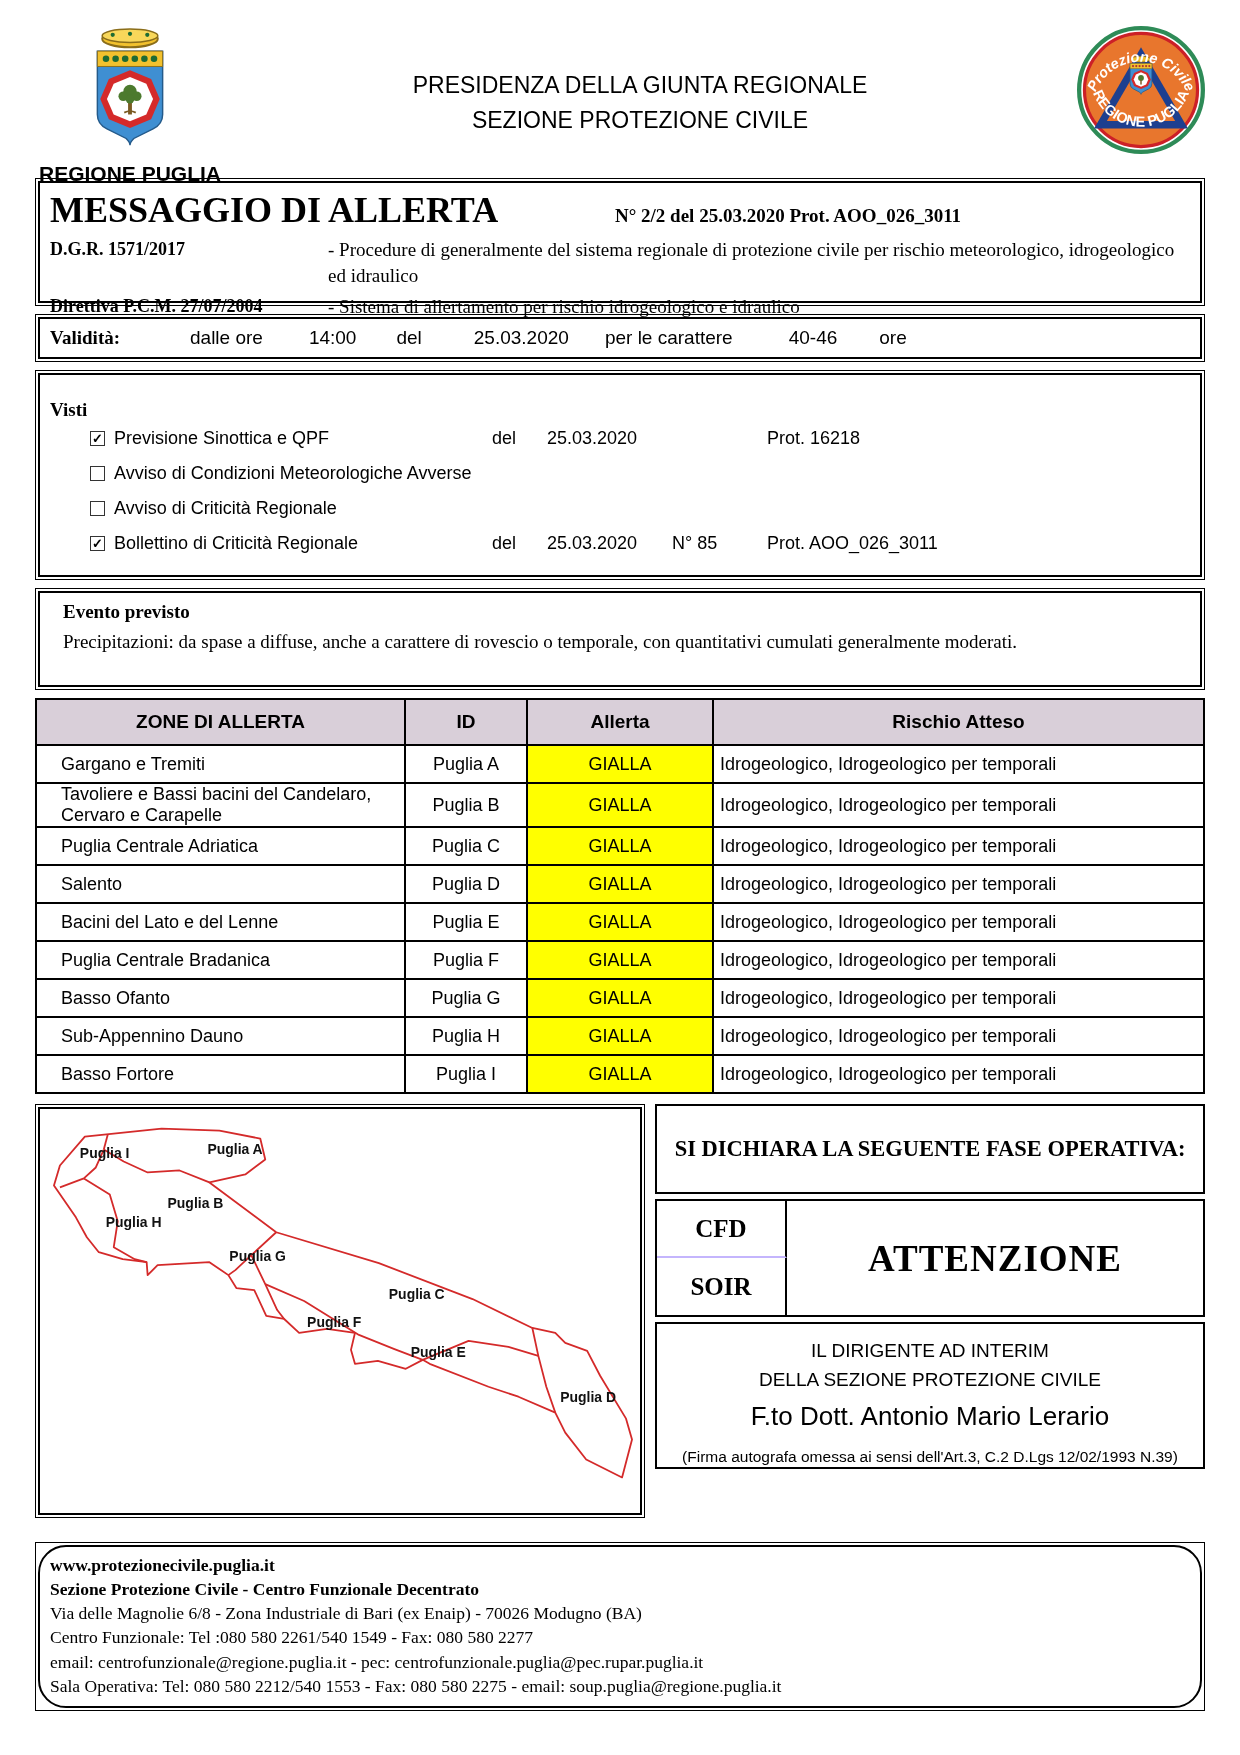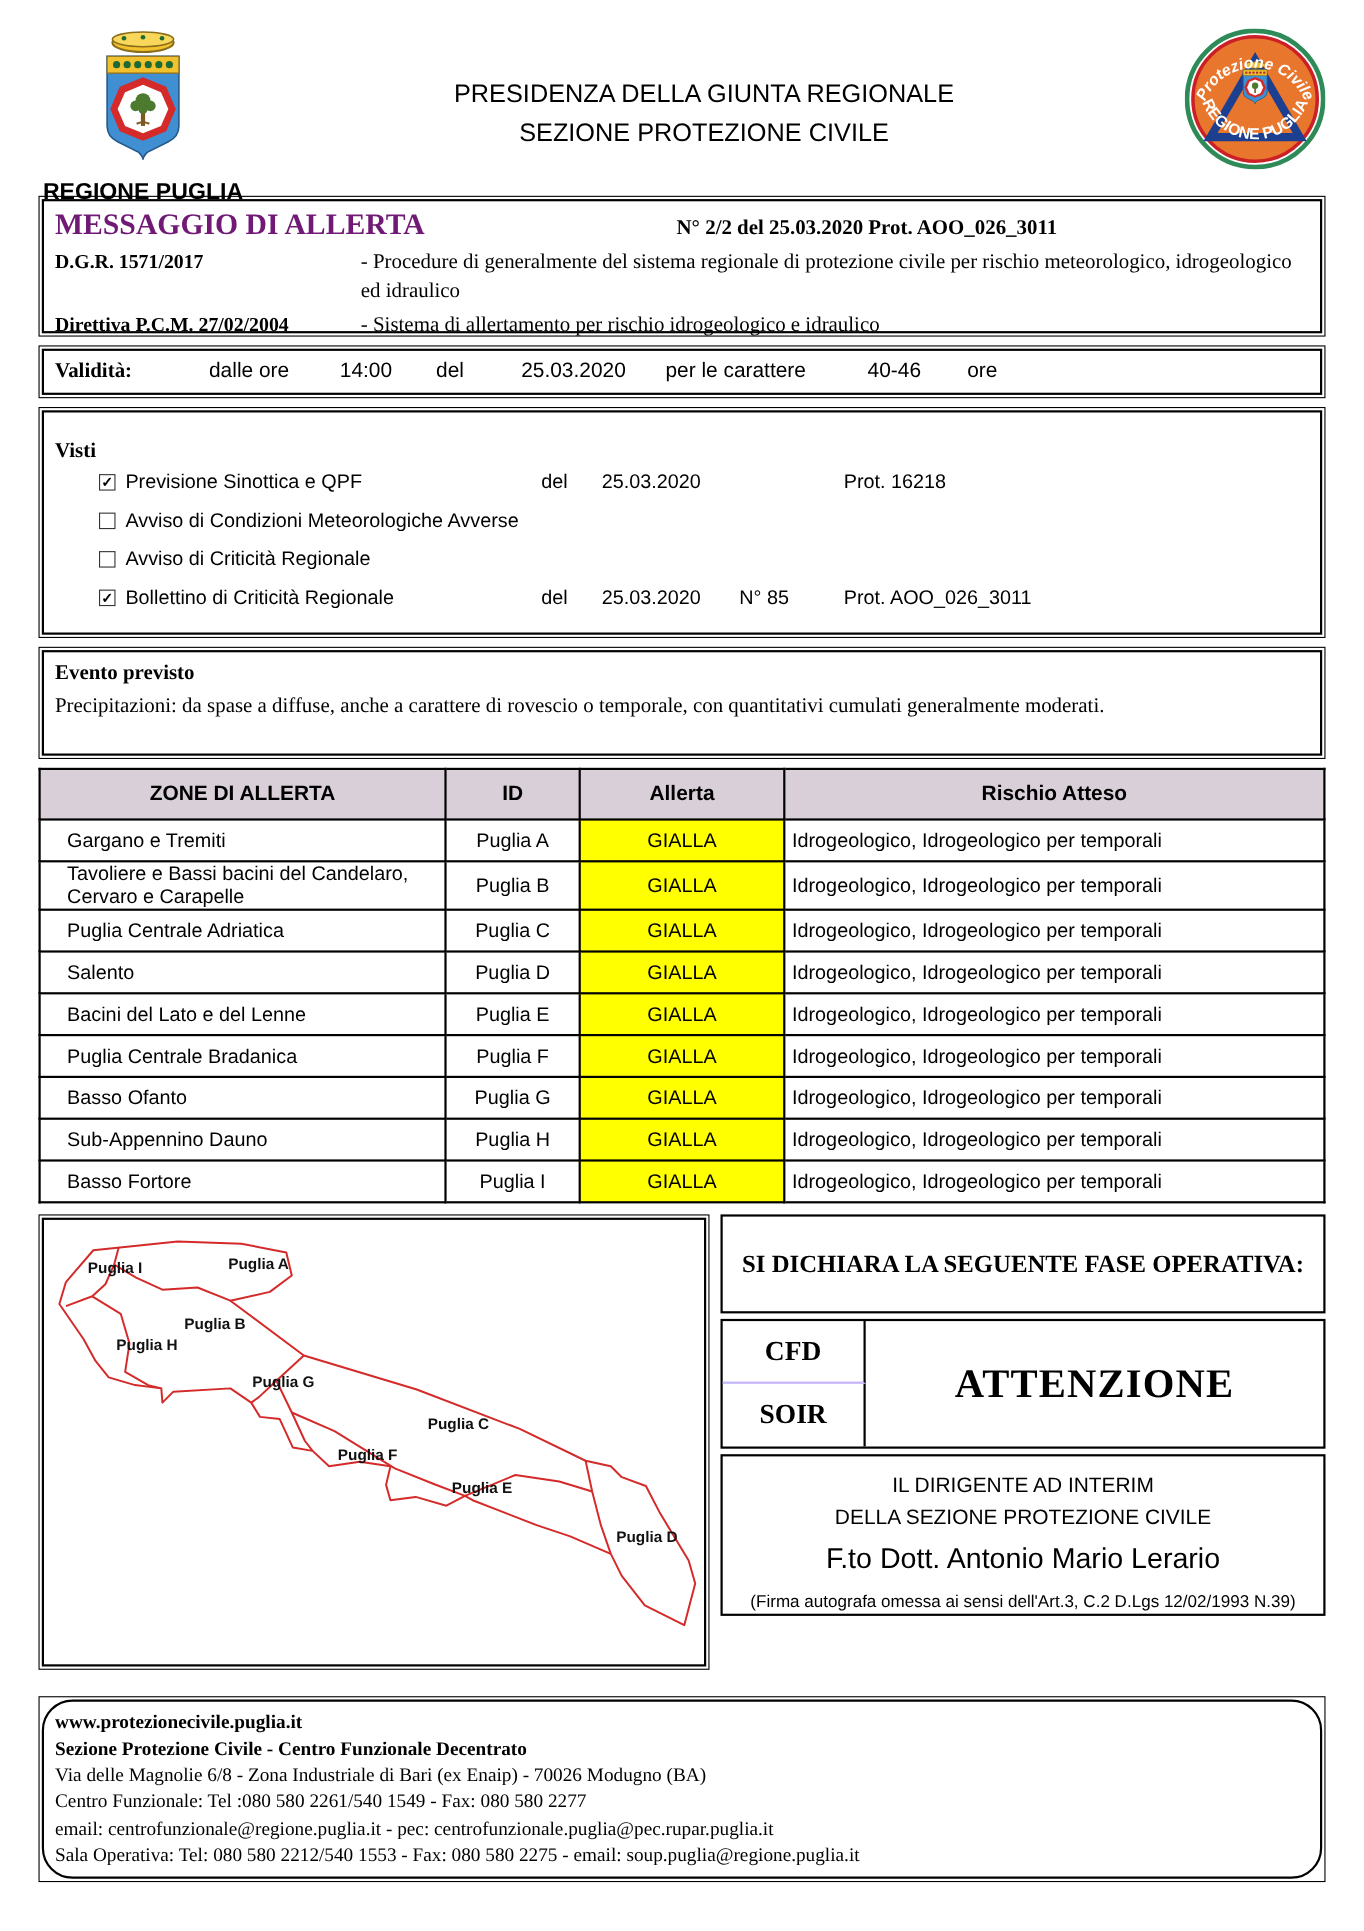--- a/index.html
+++ b/index.html
@@ -13,42 +13,42 @@
   .logo-left .caption { font-weight:bold; font-size:21px; letter-spacing:0px; margin-top:4px; font-family:"Liberation Sans", sans-serif; }
   .center-title { flex:1; text-align:center; padding-top:42px; font-size:23px; line-height:1.5; font-family:"Liberation Sans", sans-serif; }
   .logo-right { width:150px; display:flex; justify-content:flex-end; }
 
   
   .sec  { border:1px solid #000; padding:2px; margin-bottom:8px; background:#fff; }
   .sec-in { border:2px solid #000; padding:6px 10px; }
 
   
   .msg-head { display:flex; align-items:baseline; }
-  .msg-title { font-family:"Liberation Serif", serif; font-weight:bold; font-size:27px; color:#701a75; width:565px; }
+  .msg-title { font-family:"Liberation Serif", serif; font-weight:bold; font-size:36px; color:#000000; width:565px; }
   .msg-ref { font-family:"Liberation Serif", serif; font-weight:bold; font-size:19px; }
   .msg-row { display:flex; margin-top:6px; }
   .msg-label { font-family:"Liberation Serif", serif; font-weight:bold; font-size:18px; width:278px; flex:none; padding-top:2px; }
   .msg-text { font-family:"Liberation Serif", serif; font-size:19px; flex:1; line-height:1.35; }
 
   
   .validita .sec-in { padding:8px 10px; }
   .val-row { display:flex; align-items:baseline; }
   .val-label { font-family:"Liberation Serif", serif; font-weight:bold; font-size:19px; width:128px; }
   .val-row span.v { font-size:19px; }
   .v1{margin-left:12px;} .v2{margin-left:46px;} .v3{margin-left:40px;} .v4{margin-left:52px;}
   .v5{margin-left:36px;} .v6{margin-left:56px;} .v7{margin-left:42px;}
 
   
   .visti .sec-in { padding:24px 10px 14px 10px; }
   .visti-title { font-family:"Liberation Serif", serif; font-weight:bold; font-size:19px; }
   .visti-row { display:grid; grid-template-columns:24px 378px 55px 125px 95px 1fr; align-items:center; padding-left:40px; height:35px; font-size:18px; }
   .cbx { width:15px; height:15px; border:1px solid #333; font-size:13px; line-height:13px; text-align:center; font-weight:bold; display:inline-block; }
 
   
-  .evento .sec-in { padding:8px 10px; height:96px; }
+  .evento .sec-in { padding:8px 23px; height:96px; }
   .evento-title { font-family:"Liberation Serif", serif; font-weight:bold; font-size:19px; }
   .evento-text { font-family:"Liberation Serif", serif; font-size:19px; margin-top:8px; }
 
   
   table.zone { width:100%; border-collapse:collapse; border:2px solid #000; margin-bottom:10px; }
   table.zone th, table.zone td { border:2px solid #000; font-size:18px; }
   table.zone th { background:#d9cfd9; font-weight:bold; font-size:19px; height:46px; text-align:center; }
   table.zone td { height:38px; }
   td.zone-name { padding-left:24px; }
   td.zone-id { text-align:center; }
@@ -162,21 +162,21 @@
     <div class="sec-in" style="height:122px;">
       <div class="msg-head">
         <div class="msg-title">MESSAGGIO DI ALLERTA</div>
         <div class="msg-ref">N° 2/2 del 25.03.2020  Prot. AOO_026_3011</div>
       </div>
       <div class="msg-row">
         <div class="msg-label">D.G.R. 1571/2017</div>
         <div class="msg-text">- Procedure di generalmente del sistema regionale di protezione civile per rischio meteorologico, idrogeologico ed idraulico</div>
       </div>
       <div class="msg-row">
-        <div class="msg-label">Direttiva P.C.M. 27/02/2004</div>
+        <div class="msg-label">Direttiva P.C.M. 27/07/2004</div>
         <div class="msg-text">- Sistema di allertamento per rischio idrogeologico e idraulico</div>
       </div>
     </div>
   </div>
 
   <div class="sec validita">
     <div class="sec-in">
       <div class="val-row">
         <span class="val-label">Validità:</span>
         <span class="v v1">dalle ore</span>

